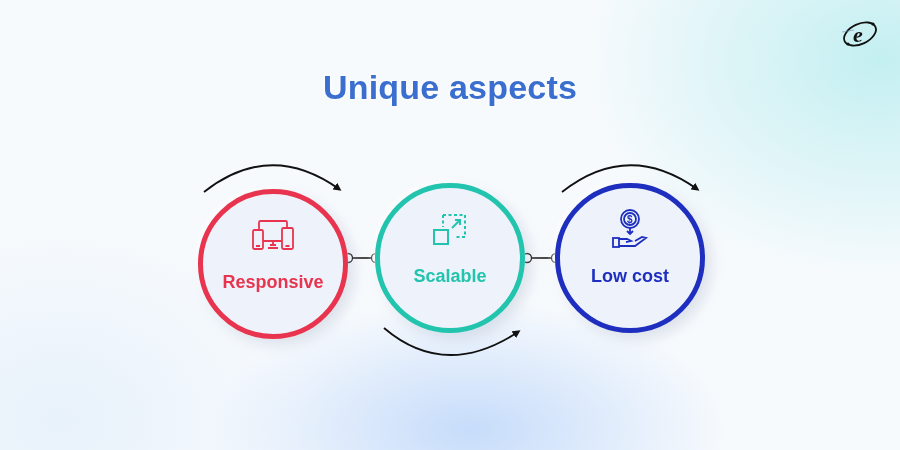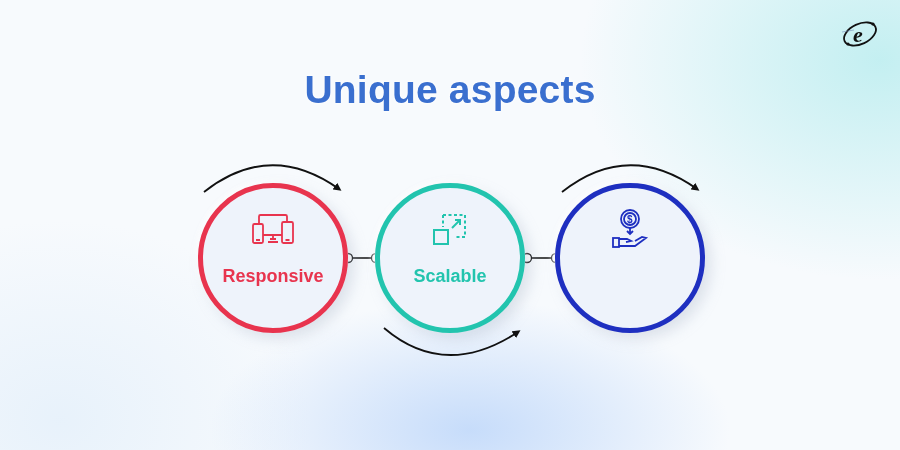--- a/index.html
+++ b/index.html
@@ -8,21 +8,21 @@
     font-family: "Liberation Sans", "DejaVu Sans", sans-serif;
     background:
       radial-gradient(ellipse 260px 130px at 470px 430px, rgba(190,215,250,0.85), rgba(190,215,250,0) 100%),
       radial-gradient(ellipse 300px 220px at 880px 60px, rgba(190,238,240,0.9), rgba(190,238,240,0) 100%),
       radial-gradient(ellipse 250px 200px at 60px 420px, rgba(225,238,250,0.7), rgba(225,238,250,0) 100%),
       #f7fafd;
   }
   .logo { position:absolute; left:840px; top:18px; width:40px; height:32px; }
   .title {
     position:absolute; left:0; width:900px; top:68px; text-align:center;
-    font-size:39px; font-weight:bold; color:#3a6fcf; letter-spacing:0.2px;
+    font-size:34px; font-weight:bold; color:#3a6fcf; letter-spacing:0.2px;
     text-shadow: 0 0 4px #fff, 0 0 2px #fff;
   }
   .diagram { position:absolute; left:0; top:0; width:900px; height:450px; }
   .node {
     position:absolute; width:150px; height:150px; border-radius:50%;
     box-sizing:border-box; background:#eef3fb;
     box-shadow: 6px 6px 14px rgba(170,180,200,0.35), -2px -2px 6px rgba(255,255,255,0.9);
   }
   .node-ring { position:absolute; inset:0; border-radius:50%; border:5px solid; }
   .node-icon { position:absolute; left:50%; top:30px; transform:translateX(-50%); }
@@ -59,21 +59,21 @@
 
   <line x1="348" y1="258" x2="376" y2="258" stroke="#111" stroke-width="1.5"></line>
   <circle cx="348" cy="258" r="4.5" fill="#fff" stroke="#111" stroke-width="1.3"></circle>
   <circle cx="376" cy="258" r="4.5" fill="#fff" stroke="#111" stroke-width="1.3"></circle>
 
   <line x1="527" y1="258" x2="556" y2="258" stroke="#111" stroke-width="1.5"></line>
   <circle cx="527" cy="258" r="4.5" fill="#fff" stroke="#111" stroke-width="1.3"></circle>
   <circle cx="556" cy="258" r="4.5" fill="#fff" stroke="#111" stroke-width="1.3"></circle>
 </svg>
 
-<div class="node" style="left:198px; top:183px;">
+<div class="node" style="left:198px; top:189px;">
   <div class="node-ring" style="border-color:#e8344e;"></div>
   <svg class="node-icon" width="42" height="34" viewBox="0 0 42 34" fill="none" stroke="#e8344e" stroke-width="1.8">
     <rect x="7" y="2" width="28" height="20" rx="1.5"></rect>
     <path d="M18 26 L24 26 M16 29 L26 29 M21 22 L21 26"></path>
     <rect x="1" y="11" width="10" height="19" rx="1.5" fill="#eef3fb"></rect>
     <rect x="30" y="9" width="11" height="21" rx="1.5" fill="#eef3fb"></rect>
     <path d="M4 27 L8 27 M33.5 27 L37.5 27"></path>
   </svg>
   <div class="node-label" style="color:#e8344e;">Responsive</div>
 </div>
@@ -92,13 +92,14 @@
 <div class="node" style="left:555px; top:183px;">
   <div class="node-ring" style="border-color:#1e2fc0;"></div>
   <svg class="node-icon" width="38" height="40" viewBox="0 0 38 40" fill="none" stroke="#1e2fc0" stroke-width="1.8" style="top:26px;">
     <circle cx="19" cy="10" r="9"></circle>
     <circle cx="19" cy="10" r="6"></circle>
     <text x="16" y="14" font-family="Liberation Sans, sans-serif" font-size="10" font-weight="bold" fill="#1e2fc0" stroke="none">$</text>
     <path d="M19 19 L19 25 M16 22 L19 25 L22 22"></path>
     <rect x="2" y="29" width="6" height="9"></rect>
     <path d="M8 30 L16 30 L20 32 L15 33 M8 37 L24 37 L35 29 L31 28 L24 32"></path>
   </svg>
+  <div class="node-label" style="color:#1e2fc0;">Low cost</div>
 </div>
 
 </body></html>

